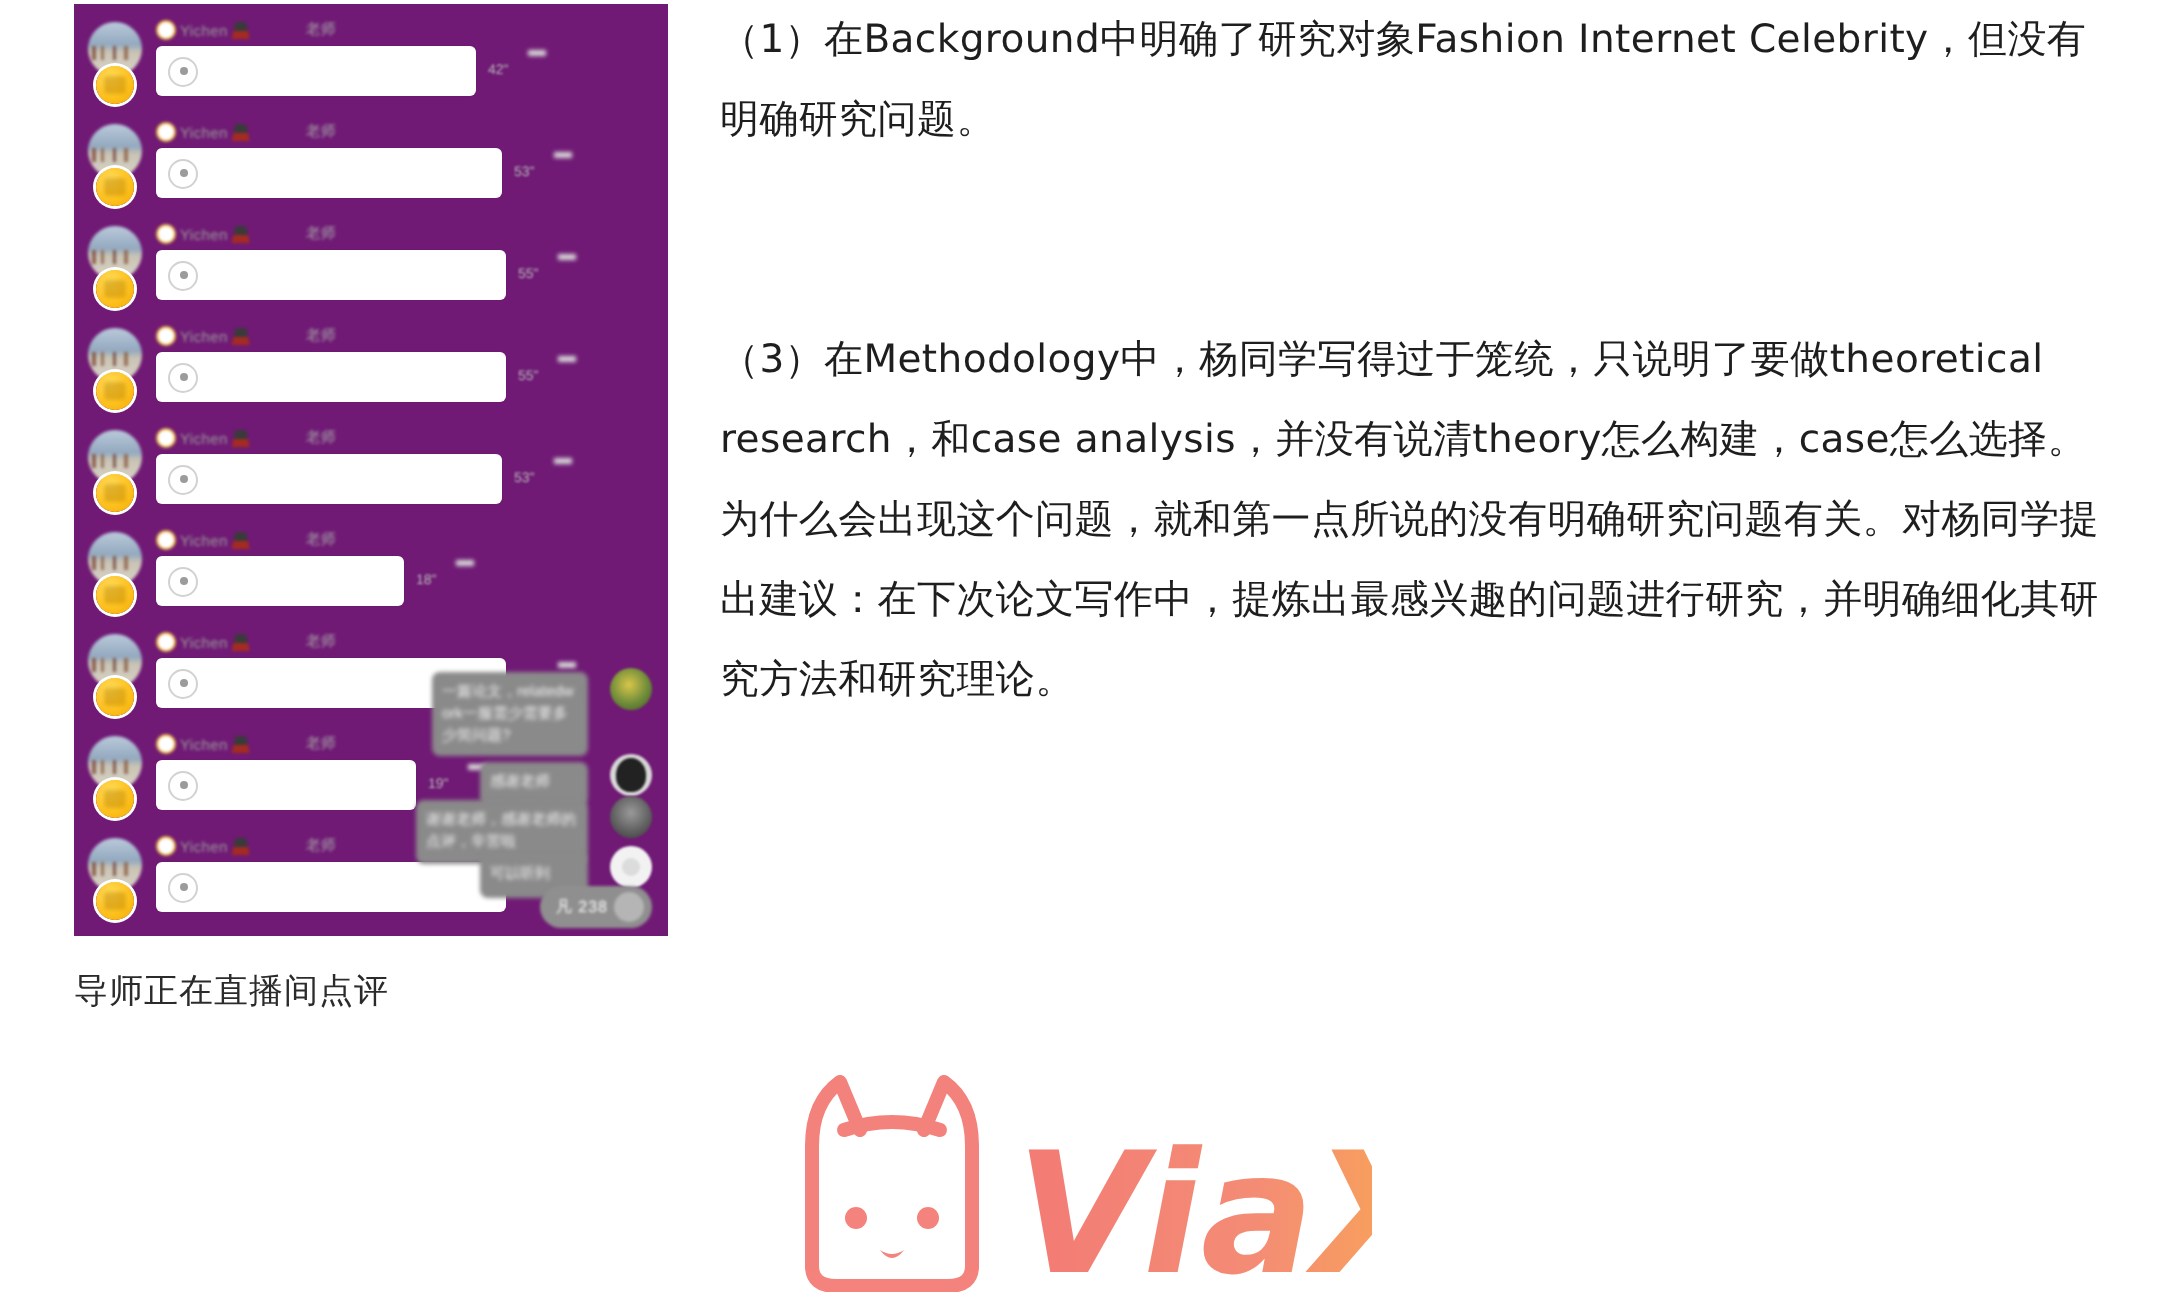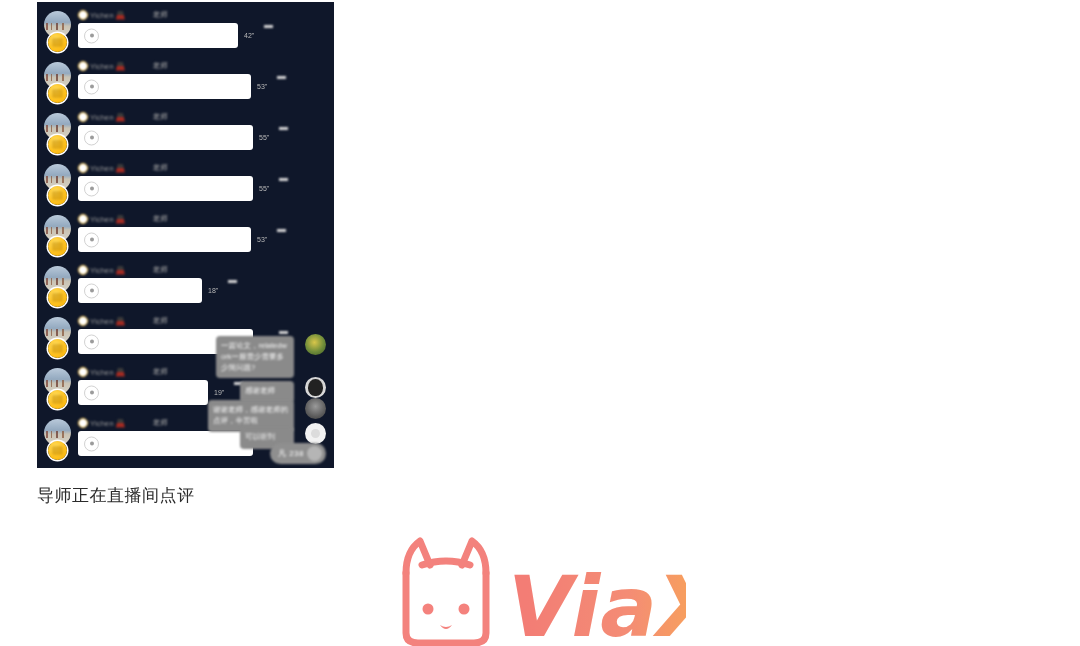--- a/index.html
+++ b/index.html
@@ -31,21 +31,21 @@
     width: 350px;
     height: 646px;
   }
 
   .chat-shot {
     position: absolute;
     left: 37px;
     top: 2px;
     width: 297px;
     height: 466px;
-    background: #0f172a;
+    background: #701a75;
     overflow: hidden;
   }
 
   .chat-scroll {
     position: absolute;
     left: 0;
     top: 0;
     width: 297px;
   }
 
@@ -441,22 +441,24 @@
             <span class="pill-circle"></span>
           </div>
         </div>
     </div>
 
     <div class="chat-caption">导师正在直播间点评</div>
   </div>
 
   <div class="right-col">
     <div class="commentary">
+      <p class="cmt-para">（1）在Background中明确了研究对象Fashion Internet Celebrity，但没有明确研究问题。</p>
       <div class="cmt-gap"></div>
       <div class="cmt-gap"></div>
+      <p class="cmt-para">（3）在Methodology中，杨同学写得过于笼统，只说明了要做theoretical research，和case analysis，并没有说清theory怎么构建，case怎么选择。为什么会出现这个问题，就和第一点所说的没有明确研究问题有关。对杨同学提出建议：在下次论文写作中，提炼出最感兴趣的问题进行研究，并明确细化其研究方法和研究理论。</p>
     </div>
   </div>
 
   <div class="watermark">
     <svg class="wm-svg" width="290" height="113" viewBox="0 0 290 113">
       <defs>
         <linearGradient id="vg" x1="0" y1="0" x2="1" y2="0">
           <stop offset="0%" stop-color="#F2706A"></stop>
           <stop offset="55%" stop-color="#F4836A"></stop>
           <stop offset="100%" stop-color="#F9A341"></stop>

